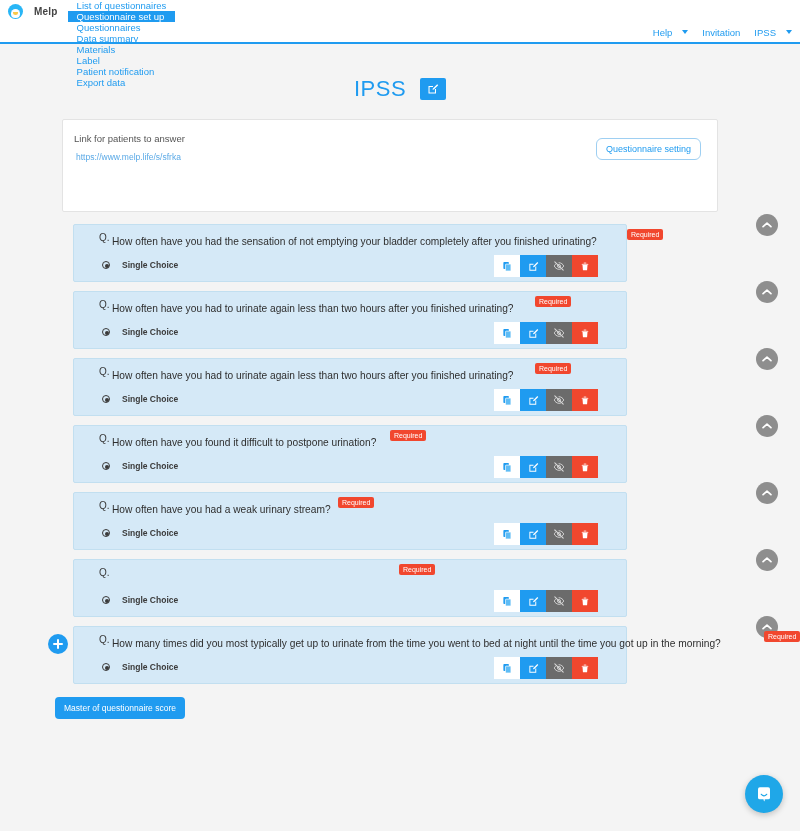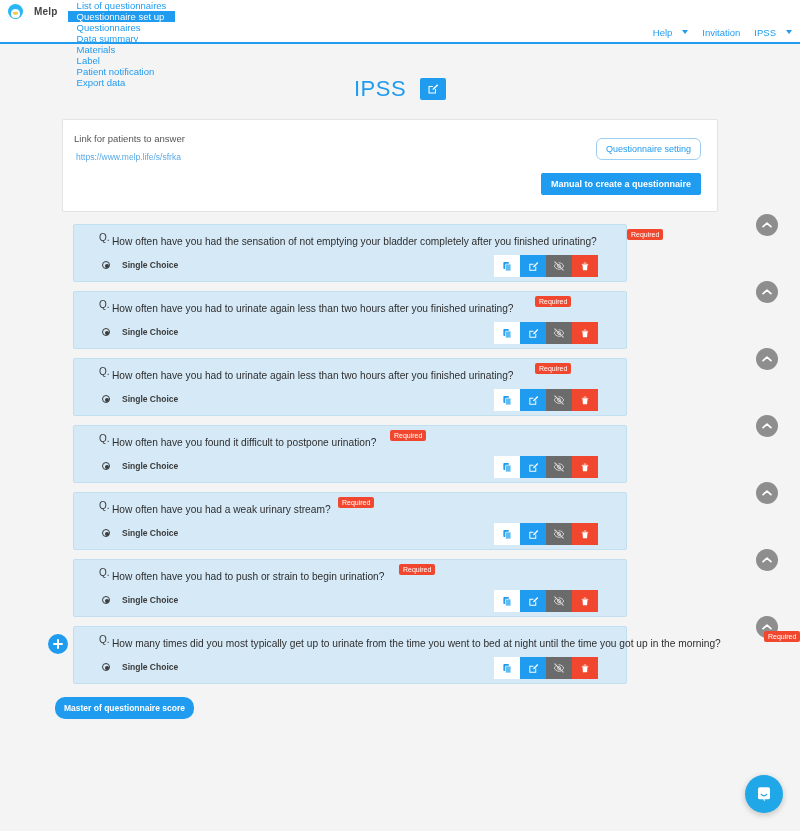--- a/index.html
+++ b/index.html
@@ -314,25 +314,25 @@
     background: #fff;
     border-radius: 1px;
   }
   .add-btn::before { width: 10px; height: 2.6px; }
   .add-btn::after  { width: 2.6px; height: 10px; }
 
   .btn-master {
     position: absolute;
     left: 55px; top: 697px;
     font-size: 8.5px;
-    font-weight: bold;
+    font-weight: normal;
     color: #fff;
     background: #1f9bf0;
     border: none;
-    border-radius: 10px;
+    border-radius: 4px;
     padding: 6px 9px;
     cursor: pointer;
   }
 
   
   .chat-widget {
     position: absolute;
     right: 17px; bottom: 18px;
     width: 38px; height: 38px;
     border-radius: 50%;
@@ -388,21 +388,20 @@
       <path d="M2 4h6v1.4H3.4v7.2h7.2V8H12v6H2z" fill="#fff"></path>
       <path d="M13.6 1.6 L14.9 2.9 L9.2 8.6 L7.3 9.1 L7.8 7.2 Z" fill="#fff"></path>
     </svg>
   </button>
 </div>
 
 <div class="link-card">
   <div class="link-label">Link for patients to answer</div>
   <a class="link-url" href="#">https://www.melp.life/s/sfrka</a>
   <button class="btn-setting">Questionnaire setting</button>
-  <button class="btn-manual">Manual to create a questionnaire</button>
 </div>
 
 <div class="qlist" id="qlist">
     <div class="qrow">
       <div class="drag-handle">
         <span></span>
         <span></span>
         <span></span>
         <span></span>
         <span></span>
@@ -663,21 +662,20 @@
       <div class="drag-handle">
         <span></span>
         <span></span>
         <span></span>
         <span></span>
         <span></span>
         <span></span>
       </div>
       <div class="qcard">
         <span class="q-prefix">Q.</span>
-        <span class="q-text">How often have you had to push or strain to begin urination?</span>
         <div class="q-type">
           <span class="radio-glyph"></span>
           <span>Single Choice</span>
         </div>
         <div class="qbtns">
           <button class="qbtn copy">
             <svg width="11" height="11" viewBox="0 0 16 16">
               <rect x="2" y="1.5" width="8" height="10" rx="1" fill="#1f9bf0"></rect>
               <rect x="5" y="4.5" width="8" height="10" rx="1" fill="#5ebcf5" stroke="#ffffff" stroke-width="1"></rect>
             </svg>

